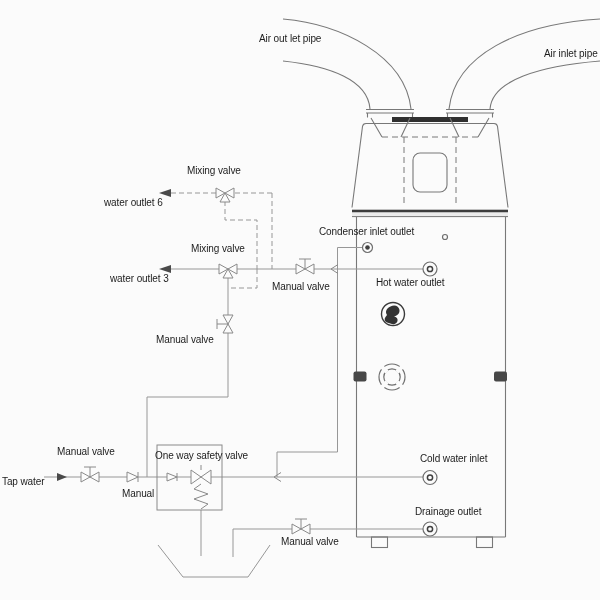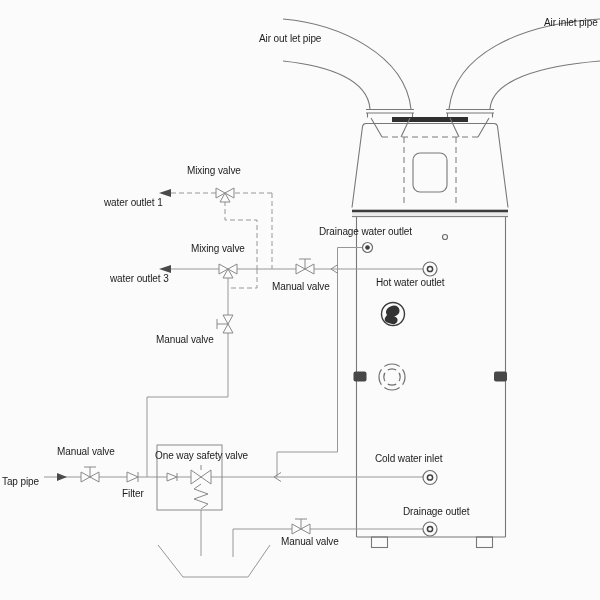--- a/index.html
+++ b/index.html
@@ -165,30 +165,30 @@
     <circle cx="430" cy="477.5" r="7" class="portc"></circle>
     <circle cx="430" cy="477.5" r="2.6" fill="none" stroke="#3f3f3f" stroke-width="1.5"></circle>
   </g>
   <g>
     <circle cx="430" cy="529" r="7" class="portc"></circle>
     <circle cx="430" cy="529" r="2.6" fill="none" stroke="#3f3f3f" stroke-width="1.5"></circle>
   </g>
 </svg>
 
 <div class="lbl" style="left:259px;top:33px">Air out let pipe</div>
-<div class="lbl" style="left:544px;top:17px">Air inlet pipe</div>
+<div class="lbl" style="left:544px;top:48px">Air inlet pipe</div>
 <div class="lbl" style="left:187px;top:165px">Mixing valve</div>
-<div class="lbl" style="left:104px;top:197px">water outlet 1</div>
+<div class="lbl" style="left:104px;top:197px">water outlet 6</div>
 <div class="lbl" style="left:191px;top:243px">Mixing valve</div>
 <div class="lbl" style="left:110px;top:273px">water outlet 3</div>
-<div class="lbl" style="left:319px;top:226px">Drainage water outlet</div>
+<div class="lbl" style="left:319px;top:226px">Condenser inlet outlet</div>
 <div class="lbl" style="left:272px;top:281px">Manual valve</div>
 <div class="lbl" style="left:376px;top:277px">Hot water outlet</div>
 <div class="lbl" style="left:156px;top:334px">Manual valve</div>
 <div class="lbl" style="left:155px;top:450px">One way safety valve</div>
 <div class="lbl" style="left:57px;top:446px">Manual valve</div>
-<div class="lbl" style="left:2px;top:476px">Tap pipe</div>
-<div class="lbl" style="left:122px;top:488px">Filter</div>
-<div class="lbl" style="left:375px;top:453px">Cold water inlet</div>
-<div class="lbl" style="left:403px;top:506px">Drainage outlet</div>
+<div class="lbl" style="left:2px;top:476px">Tap water</div>
+<div class="lbl" style="left:122px;top:488px">Manual</div>
+<div class="lbl" style="left:420px;top:453px">Cold water inlet</div>
+<div class="lbl" style="left:415px;top:506px">Drainage outlet</div>
 <div class="lbl" style="left:281px;top:536px">Manual valve</div>
 
 </div>
 
 </body></html>

